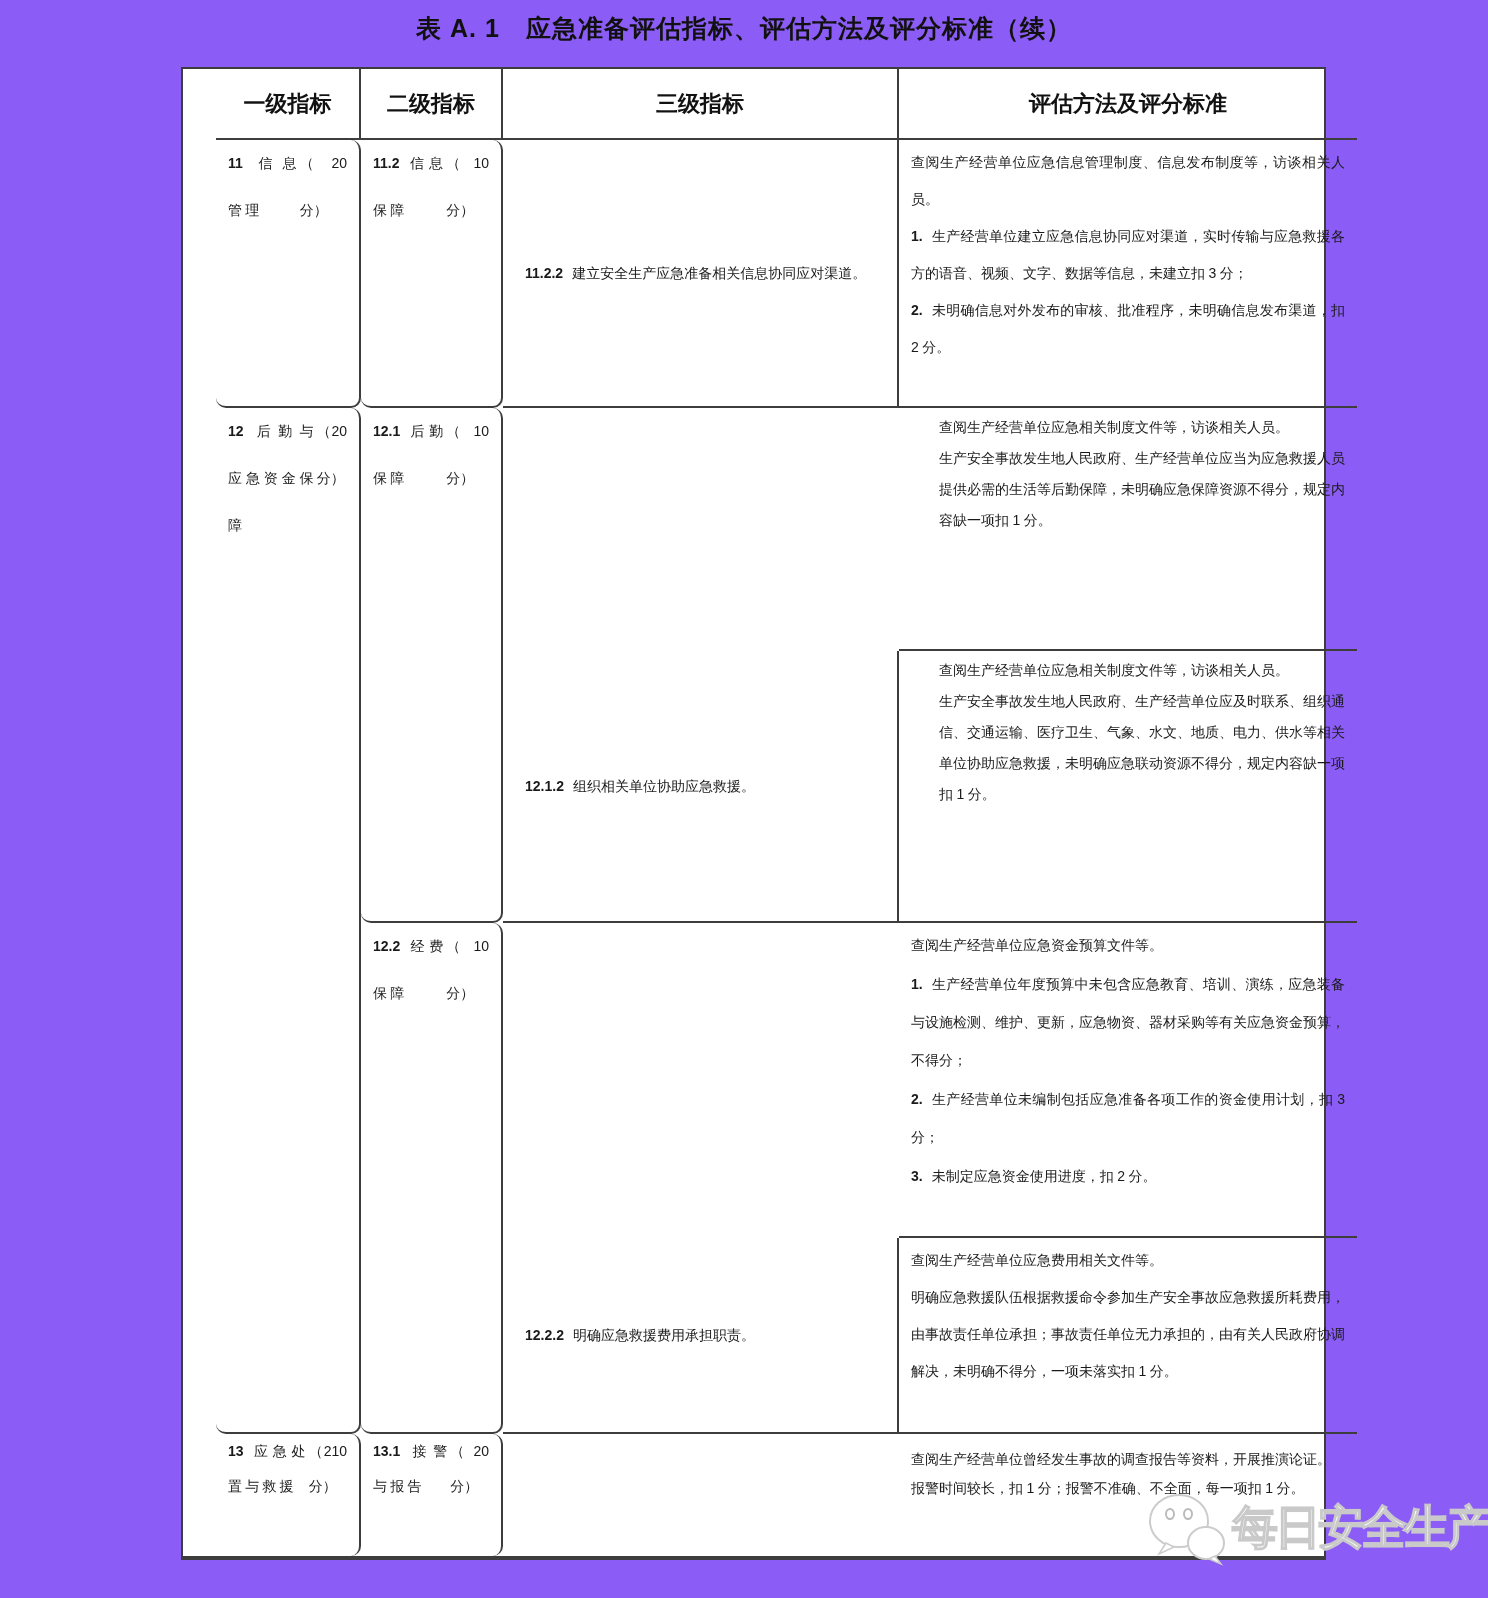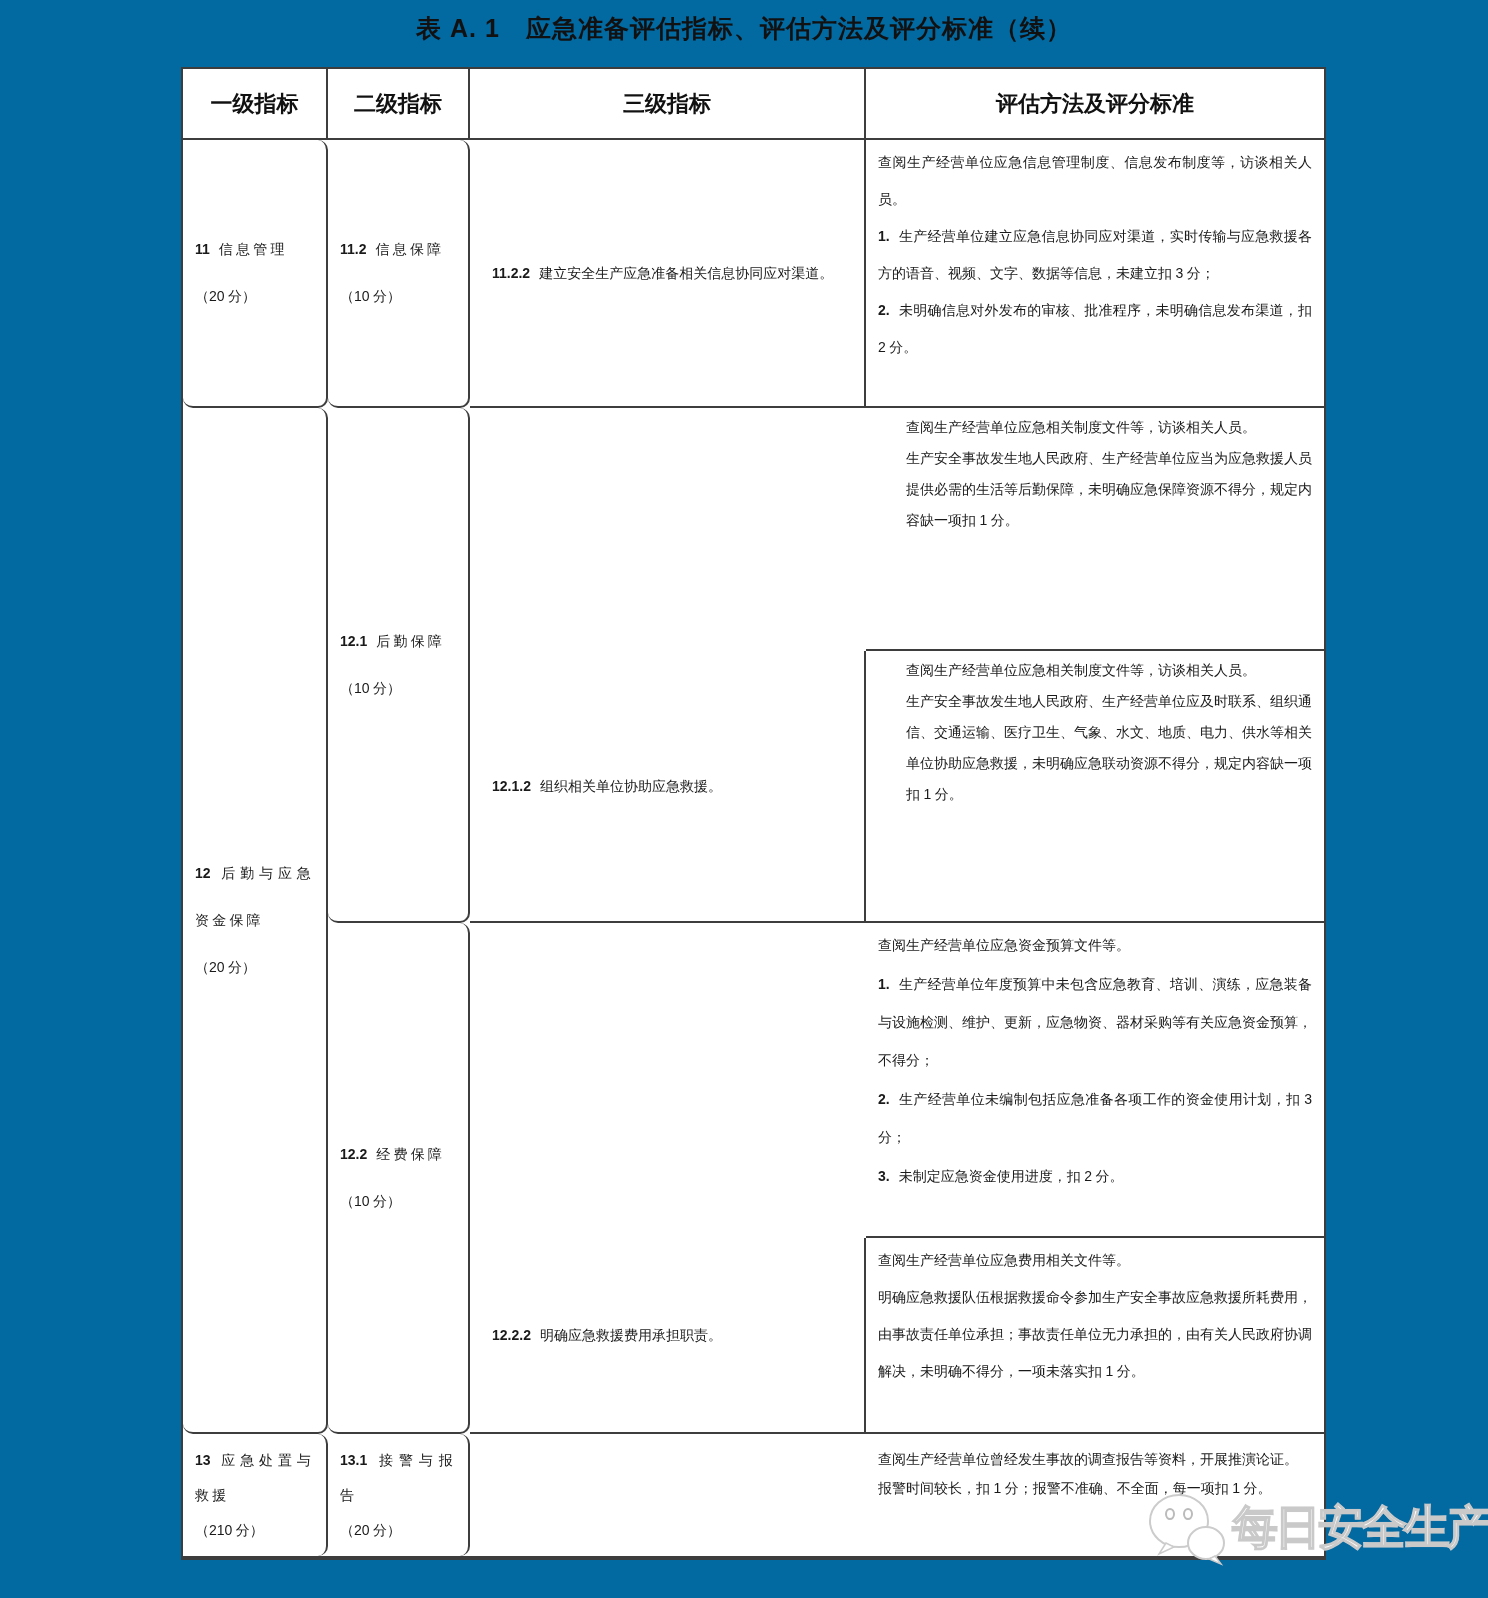--- a/index.html
+++ b/index.html
@@ -1,31 +1,31 @@
 <!DOCTYPE html>
 <html><head>
 <meta charset="utf-8">
 <style>
   html,body{margin:0;padding:0;background:#ffffff;}
-  .page{position:relative;width:1488px;height:1598px;background:#0369a1;overflow:hidden;
+  .page{position:relative;width:1488px;height:1598px;background:#8b5cf6;overflow:hidden;
         font-family:"Liberation Serif",serif;color:#1a1a1a;}
   .title{position:absolute;left:0;top:12px;width:100%;text-align:center;
          font-family:"Liberation Sans",sans-serif;font-weight:700;font-size:25px;
          letter-spacing:1px;color:#111;}
   .tbl{position:absolute;left:181px;top:67px;width:1145px;height:1493px;
        display:grid;box-sizing:border-box;
        grid-template-columns:145px 142px 396px 458px;
        grid-template-rows:71px 268px 243px 272px 315px 196px 122px;
-       border:2px solid #3d3d3d;border-bottom-width:4px;background:#fff;}
+       border:2px solid #3d3d3d;border-bottom-width:4px;background:#fff;padding-left:33px;}
   .cell{border-right:2px solid #3d3d3d;border-bottom:2px solid #3d3d3d;
         box-sizing:border-box;overflow:hidden;font-size:14px;}
   .noR{border-right:none;} .noB{border-bottom:none;}
   .hd{display:flex;align-items:center;justify-content:center;
       font-family:"Liberation Sans",sans-serif;font-weight:700;font-size:22px;color:#111;}
-  .ind{display:flex;flex-direction:column;justify-content:center;padding:0 12px;border-radius:10px;}
+  .ind{display:flex;flex-direction:row;justify-content:center;padding:0 12px;border-radius:10px;}
   .ind p{margin:0;text-align:justify;text-align-last:left;line-height:47px;}
   .ind .t{letter-spacing:3.2px;}
   .ind.lh35 p{line-height:35px;}
   .l3{display:flex;align-items:center;padding:0 14px;}
   .l3 p{margin:8px;line-height:39px;text-align:justify;text-align-last:left;}
   .l3.lh33 p{line-height:33px;}
   .mc{padding:4px 12px 0 12px;}
   .mc p{margin:0;text-align:justify;text-align-last:left;}
   .lh37 p{line-height:37px;} .lh38 p{line-height:38px;}
   .lh39 p{line-height:31px;margin-left:28px;} .lh29{padding-top:2px;margin-top:9px;} .lh29 p{line-height:29px;}

